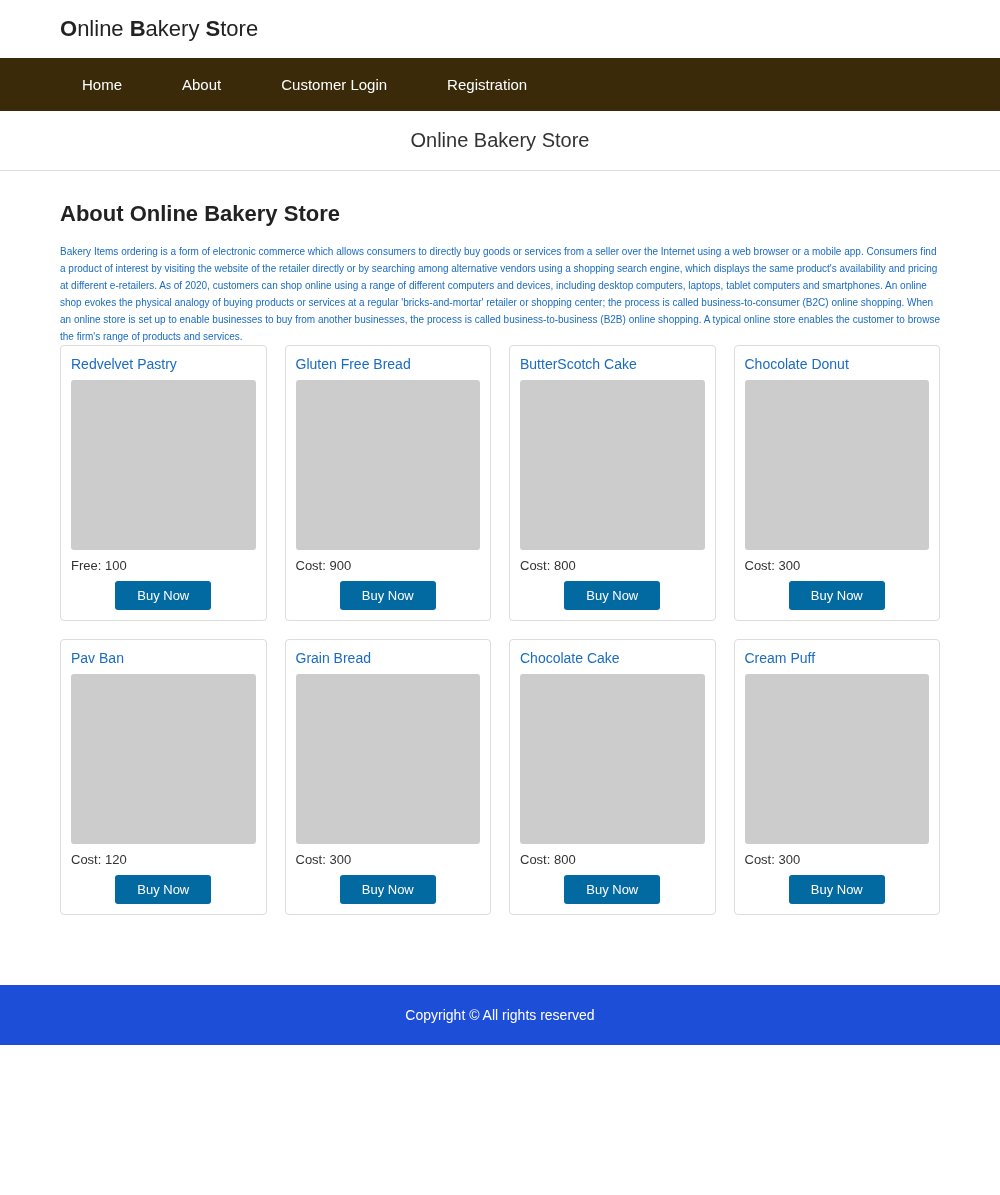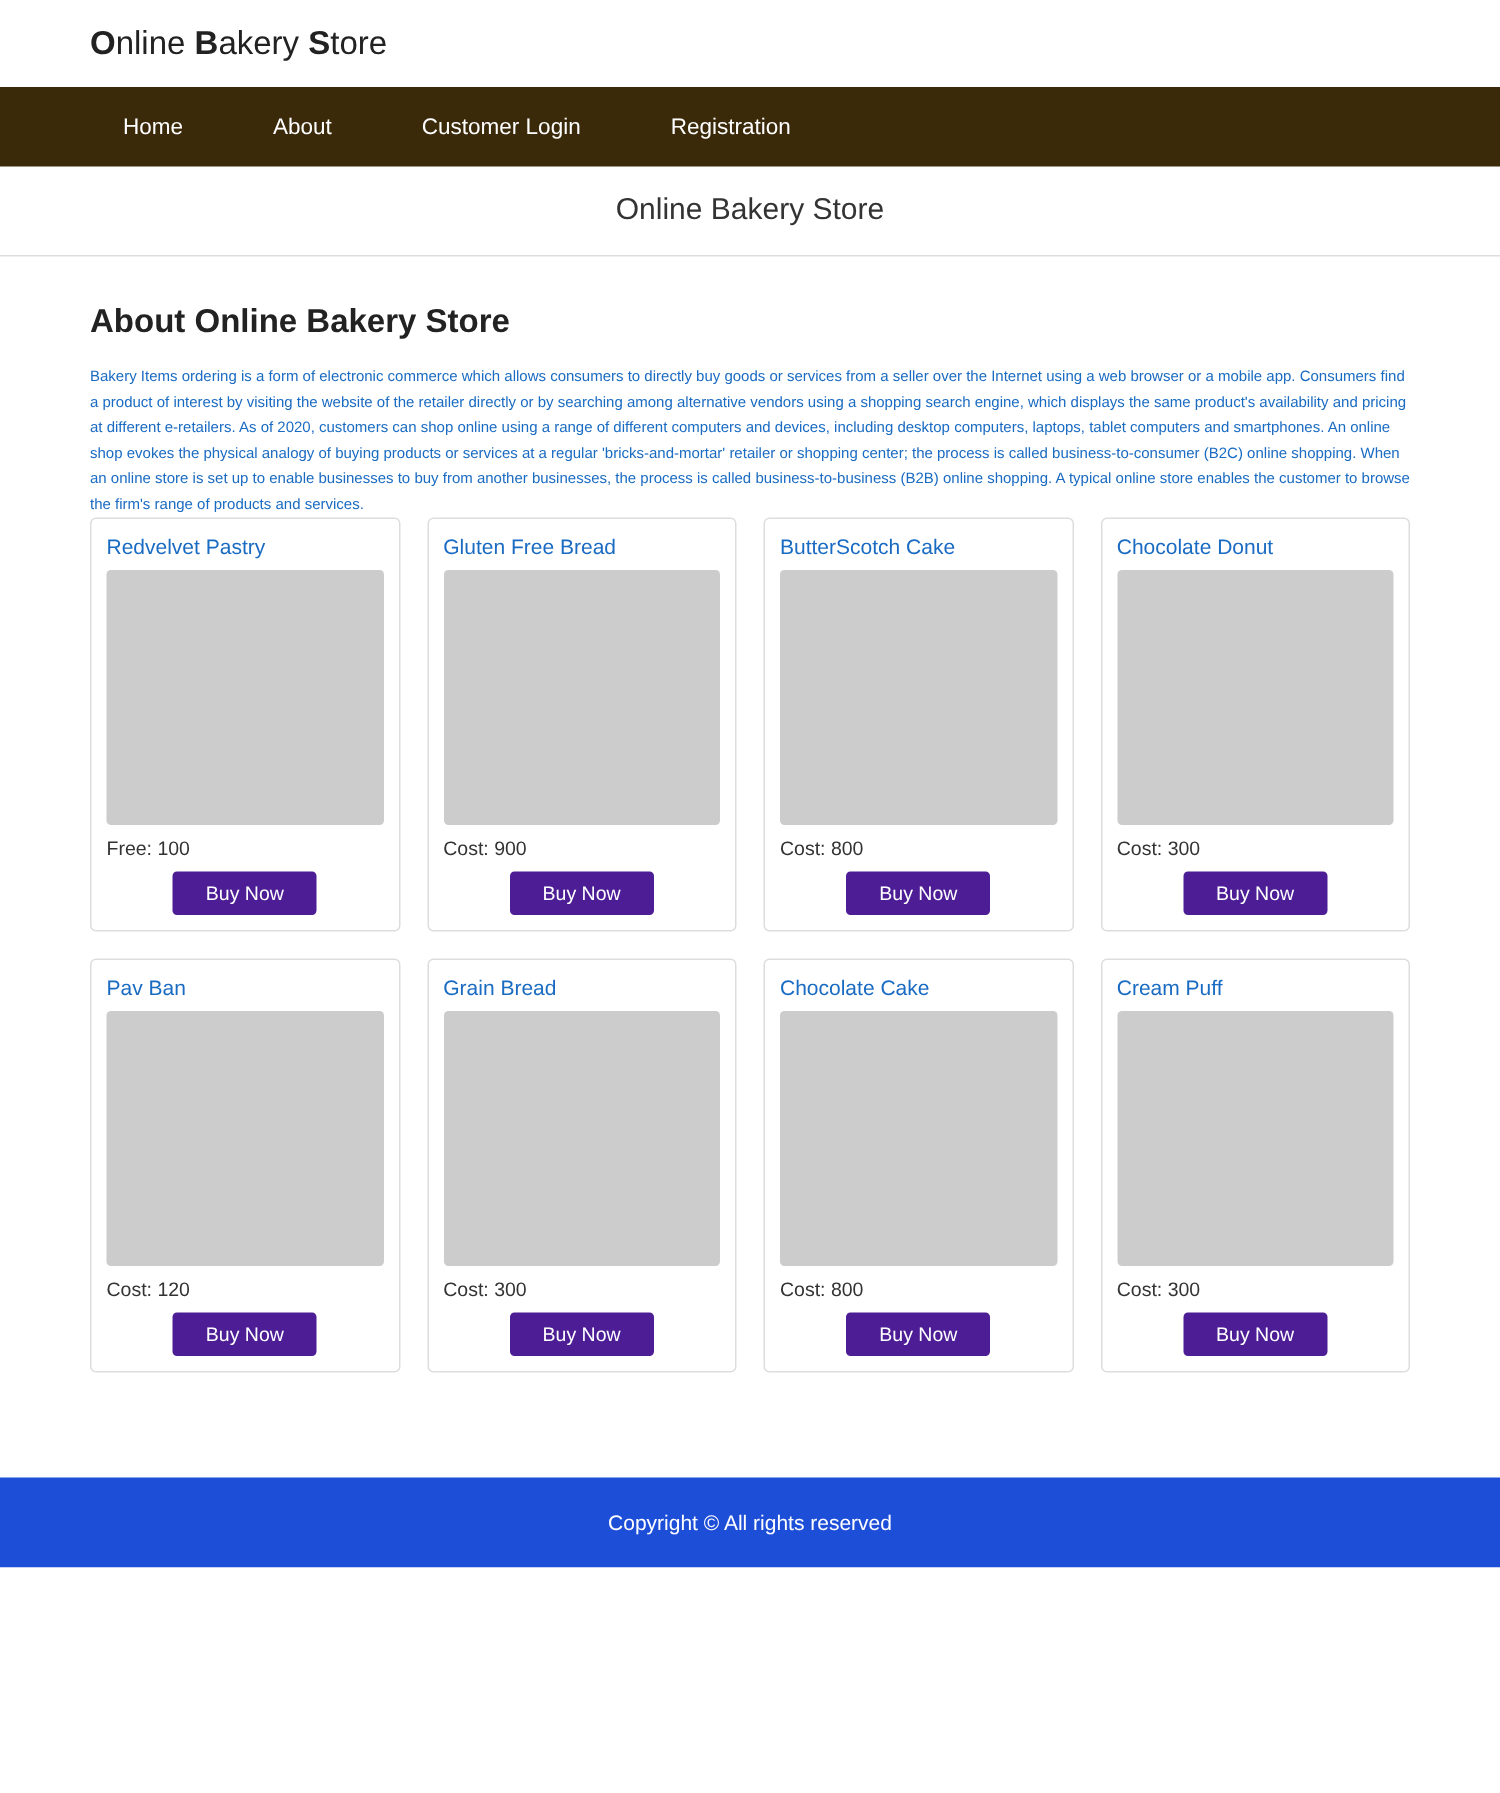--- a/index.html
+++ b/index.html
@@ -97,21 +97,21 @@
       margin-bottom: 8px;
     }
     .product-card .product-cost {
       font-size: 13px;
       color: #333;
       margin-bottom: 8px;
     }
     .product-card .buy-btn {
       display: block;
       margin: 0 auto;
-      background: #4c1d95;
+      background: #0369a1;
       color: #fff;
       border: none;
       padding: 7px 22px;
       border-radius: 3px;
       cursor: pointer;
       font-size: 13px;
     }
 
     
     footer {

